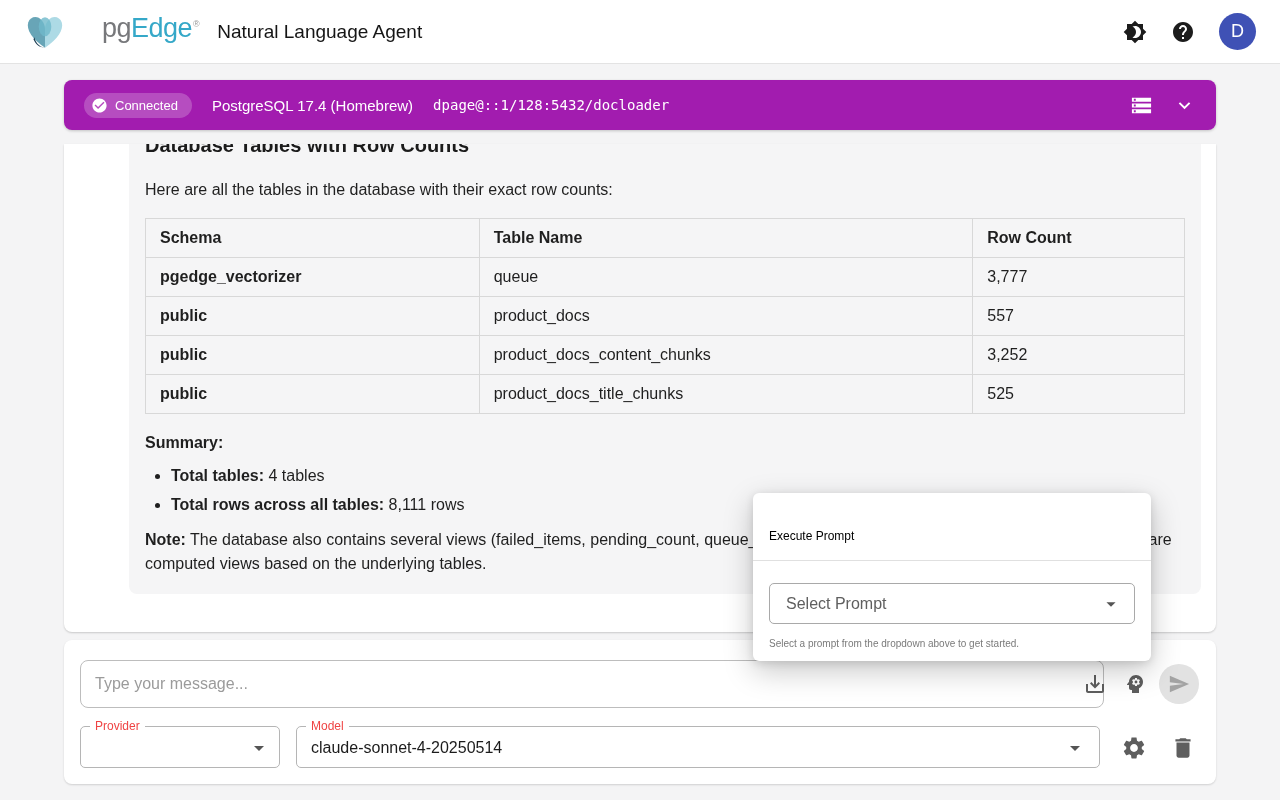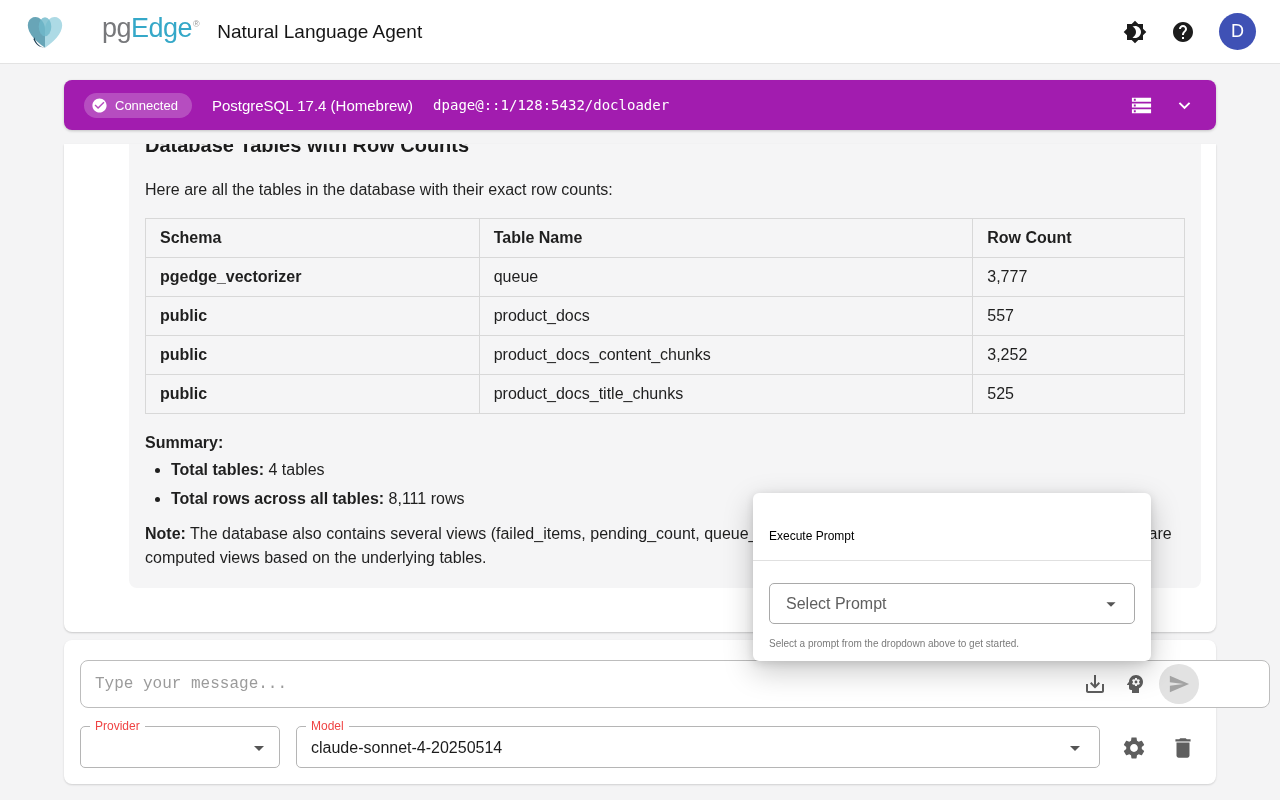--- a/index.html
+++ b/index.html
@@ -40,42 +40,42 @@
     border-radius:0 0 8px 8px; overflow:hidden; box-shadow:0 1px 2px rgba(0,0,0,.18); }
   .bubble { margin:-20px 15px 0 65px; background:#f5f5f6; border-radius:8px; padding:6px 16px 18px 16px; }
   .bubble h3 { font-size:20px; line-height:30px; font-weight:700; color:#1b1b1b; }
   .bubble .intro { font-size:16px; line-height:20px; margin-top:20px; }
   table.db-table { width:100%; border-collapse:collapse; margin-top:18px; }
   table.db-table th, table.db-table td { border:1px solid #d8d8d8; padding:10px 14px; font-size:16px; text-align:left; }
   table.db-table th { font-weight:700; }
   td.schema-cell { font-weight:700; }
   col.c-schema { width:334px; } col.c-name { width:494px; } col.c-count { width:212px; }
   .summary-title { font-weight:700; font-size:16px; margin-top:20px; }
-  ul.summary-list { margin:8px 0 0 8px; padding-left:18px; }
+  ul.summary-list { margin:14px 0 0 8px; padding-left:18px; }
   ul.summary-list li { font-size:16px; line-height:19px; margin-bottom:10px; }
   .b { font-weight:700; }
   .note { font-size:16px; line-height:24px; margin-top:14px; max-width:1040px; }
 
   
   .prompt-dialog { position:absolute; left:753px; top:493px; width:398px; background:#fff; border-radius:6px;
     box-shadow:0 10px 30px rgba(0,0,0,.22), 0 2px 8px rgba(0,0,0,.12); z-index:40; }
   .prompt-title { font-size:12px; color:#000000; padding:36px 16px 17px 16px; }
   .prompt-divider { height:1px; background:#e0e0e0; }
   .prompt-select { margin:22px 16px 0 16px; height:41px; border:1px solid #a9a9a9; border-radius:5px;
     display:flex; align-items:center; padding:0 12px 0 16px; cursor:pointer; }
   .prompt-select-label { font-size:16px; color:#5f5f5f; }
   .prompt-select svg { margin-left:auto; width:22px; height:22px; fill:#555; }
   .prompt-helper { font-size:10px; color:#7a7a7a; padding:14px 16px 12px 16px; }
 
   
   .composer { position:absolute; left:64px; top:640px; width:1152px; height:144px; background:#fff;
     border-radius:8px; box-shadow:0 1px 2px rgba(0,0,0,.15); }
-  .msg-input { position:absolute; left:80px; top:660px; width:1190px; height:48px; border:1px solid #bdbdbd;
+  .msg-input { position:absolute; left:80px; top:660px; width:1024px; height:48px; border:1px solid #bdbdbd;
     border-radius:8px; background:#fff; font-size:16px; color:#333; padding:0 14px;
-    font-family:Liberation Mono, monospace; }
+    font-family:Liberation Sans, sans-serif; }
   .msg-input::placeholder { color:#9b9b9b; }
   .tool-btn { position:absolute; width:28px; height:28px; display:flex; align-items:center; justify-content:center; cursor:pointer; }
   .tool-btn svg { width:24px; height:24px; fill:#5e5e5e; }
   .send-btn { position:absolute; left:1159px; top:664px; width:40px; height:40px; border-radius:50%;
     background:#e2e2e2; display:flex; align-items:center; justify-content:center; cursor:default; }
   .send-btn svg { width:22px; height:22px; fill:#a3a3a3; }
 
   .field { position:absolute; top:726px; height:42px; border:1px solid #b5b5b5; border-radius:5px; background:#fff; }
   .field-label { position:absolute; top:-8px; left:9px; background:#fff; padding:0 5px; font-size:12px; color:#ef4444; }
   .field-value { position:absolute; left:14px; top:0; height:42px; display:flex; align-items:center; font-size:16px; color:#1c1c1c; }

